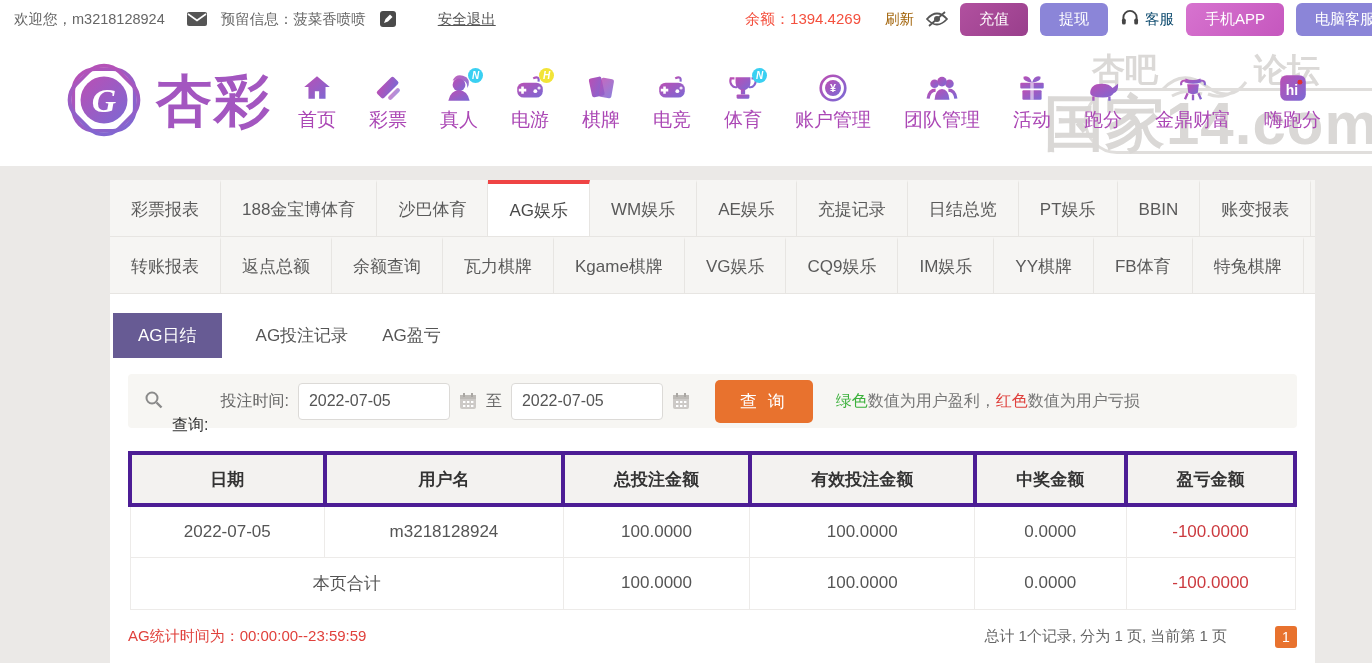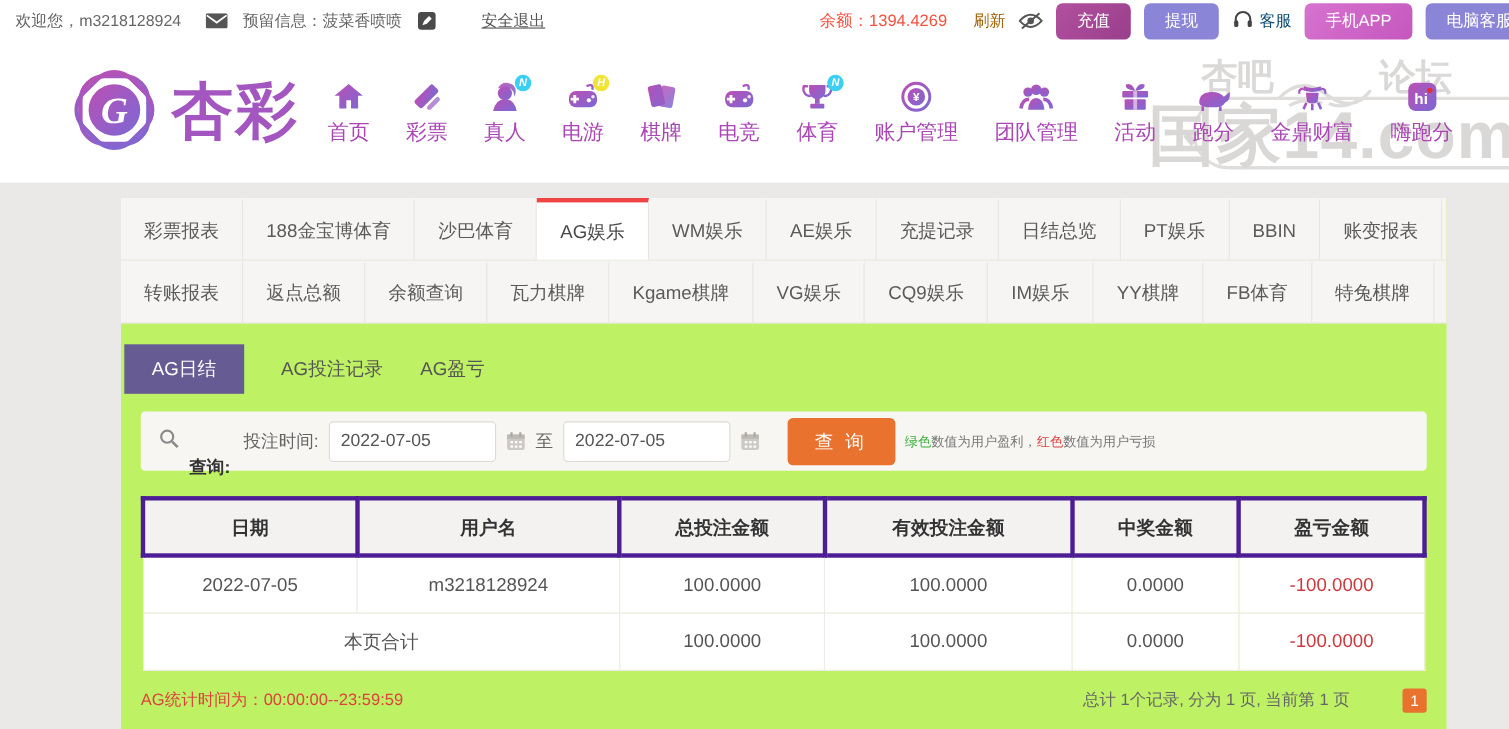--- a/index.html
+++ b/index.html
@@ -49,42 +49,42 @@
   .wm-a { position:absolute; left:20px; top:4px; font-size:33px; font-weight:bold; }
   .wm-b { position:absolute; left:182px; top:4px; font-size:33px; font-weight:bold; }
   .wm-orn { position:absolute; left:86px; top:26px; }
   .wm-big { position:absolute; left:-28px; top:40px; font-size:60px; font-weight:900;
     color:#dad8d6; white-space:nowrap; letter-spacing:1px; }
   .wm-box { position:absolute; left:12px; top:44px; width:420px; height:66px;
     border:3px solid #e0dedc; border-radius:38px; }
 
   
   .main-bg { position:absolute; left:0; right:0; top:166px; bottom:0; background:#ebe9e7; }
-  .card { position:absolute; left:110px; top:14px; width:1205px; bottom:0; background:#bef264; }
+  .card { position:absolute; left:110px; top:14px; width:1205px; bottom:0; background:#ffffff; }
 
   .tabs-row { display:flex; background:#f6f5f3; border-bottom:1px solid #e7e5e2; height:57px; }
   .tab { display:flex; align-items:center; padding:0 21px; font-size:17px; color:#5a5a5a;
     border-right:1px solid #e7e5e2; border-top:3px solid transparent; cursor:pointer;
     white-space:nowrap; }
   .tab.active { background:#fff; border-top:4px solid #ef4444; color:#4a4a4a; }
   .tab-filler { flex:1; }
 
   .subtabs { display:flex; align-items:center; gap:34px; margin:20px 0 0 3px; height:43px; }
   .subtab { font-size:17px; color:#555; cursor:pointer; }
   .subtab.active { background:#675b94; color:#fff; padding:11px 25px; }
 
   .searchbar { margin:17px 18px 0; background:#f7f6f3; border-radius:4px; height:54px;
     display:flex; align-items:center; gap:9px; padding:0 16px; font-size:16px; color:#666; }
-  .q-label { font-weight:bold; color:#333;margin-top:48px; }
+  .q-label { font-weight:normal; color:#333;margin-top:48px; }
   .date-input { width:152px; height:37px; border:1px solid #dcdad7; border-radius:4px;
     padding:0 10px; font-size:16px; color:#555; background:#fff; font-family:inherit; }
   .cal { display:inline-flex; cursor:pointer; }
   .search-btn { margin-left:16px; background:#e8722e; border:none; color:#fff; font-size:17px;
     padding:10px 25px; border-radius:5px; letter-spacing:3px; cursor:pointer; font-family:inherit; }
-  .legend { font-size:12px; color:#777; }
+  .legend { margin-left:14px; font-size:16px; color:#777; }
   .lg-green { color:#3cb13c; }
   .lg-red { color:#df413d; }
 
   table.report { width:calc(100% - 36px); margin:23px 18px 0; border-collapse:collapse;
     font-size:17px; color:#555; text-align:center; }
   table.report th { background:#f3f2f0; font-weight:bold; color:#333; height:52px;
     border:4px solid #4c1d95; }
   table.report td { height:52px; border:1px solid #edebe9; background:#fff; }
   td.neg { color:#cc3a3f; }
 

